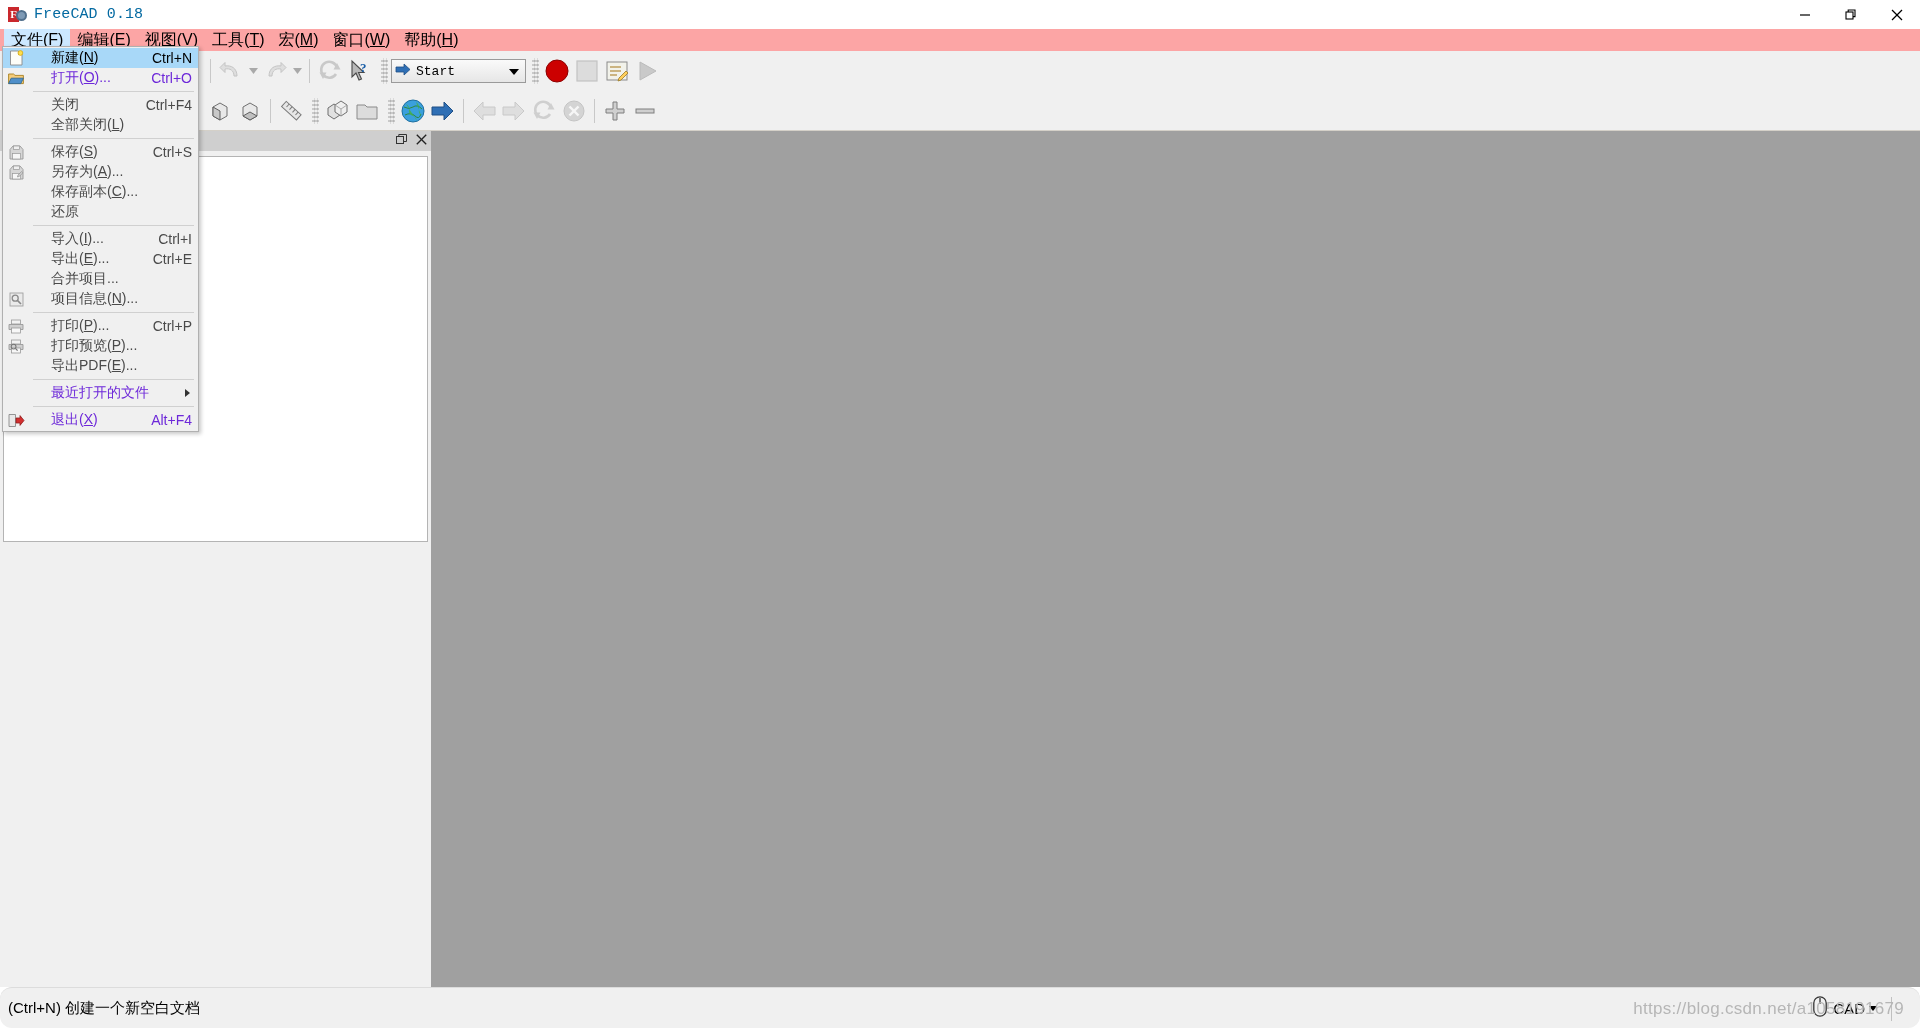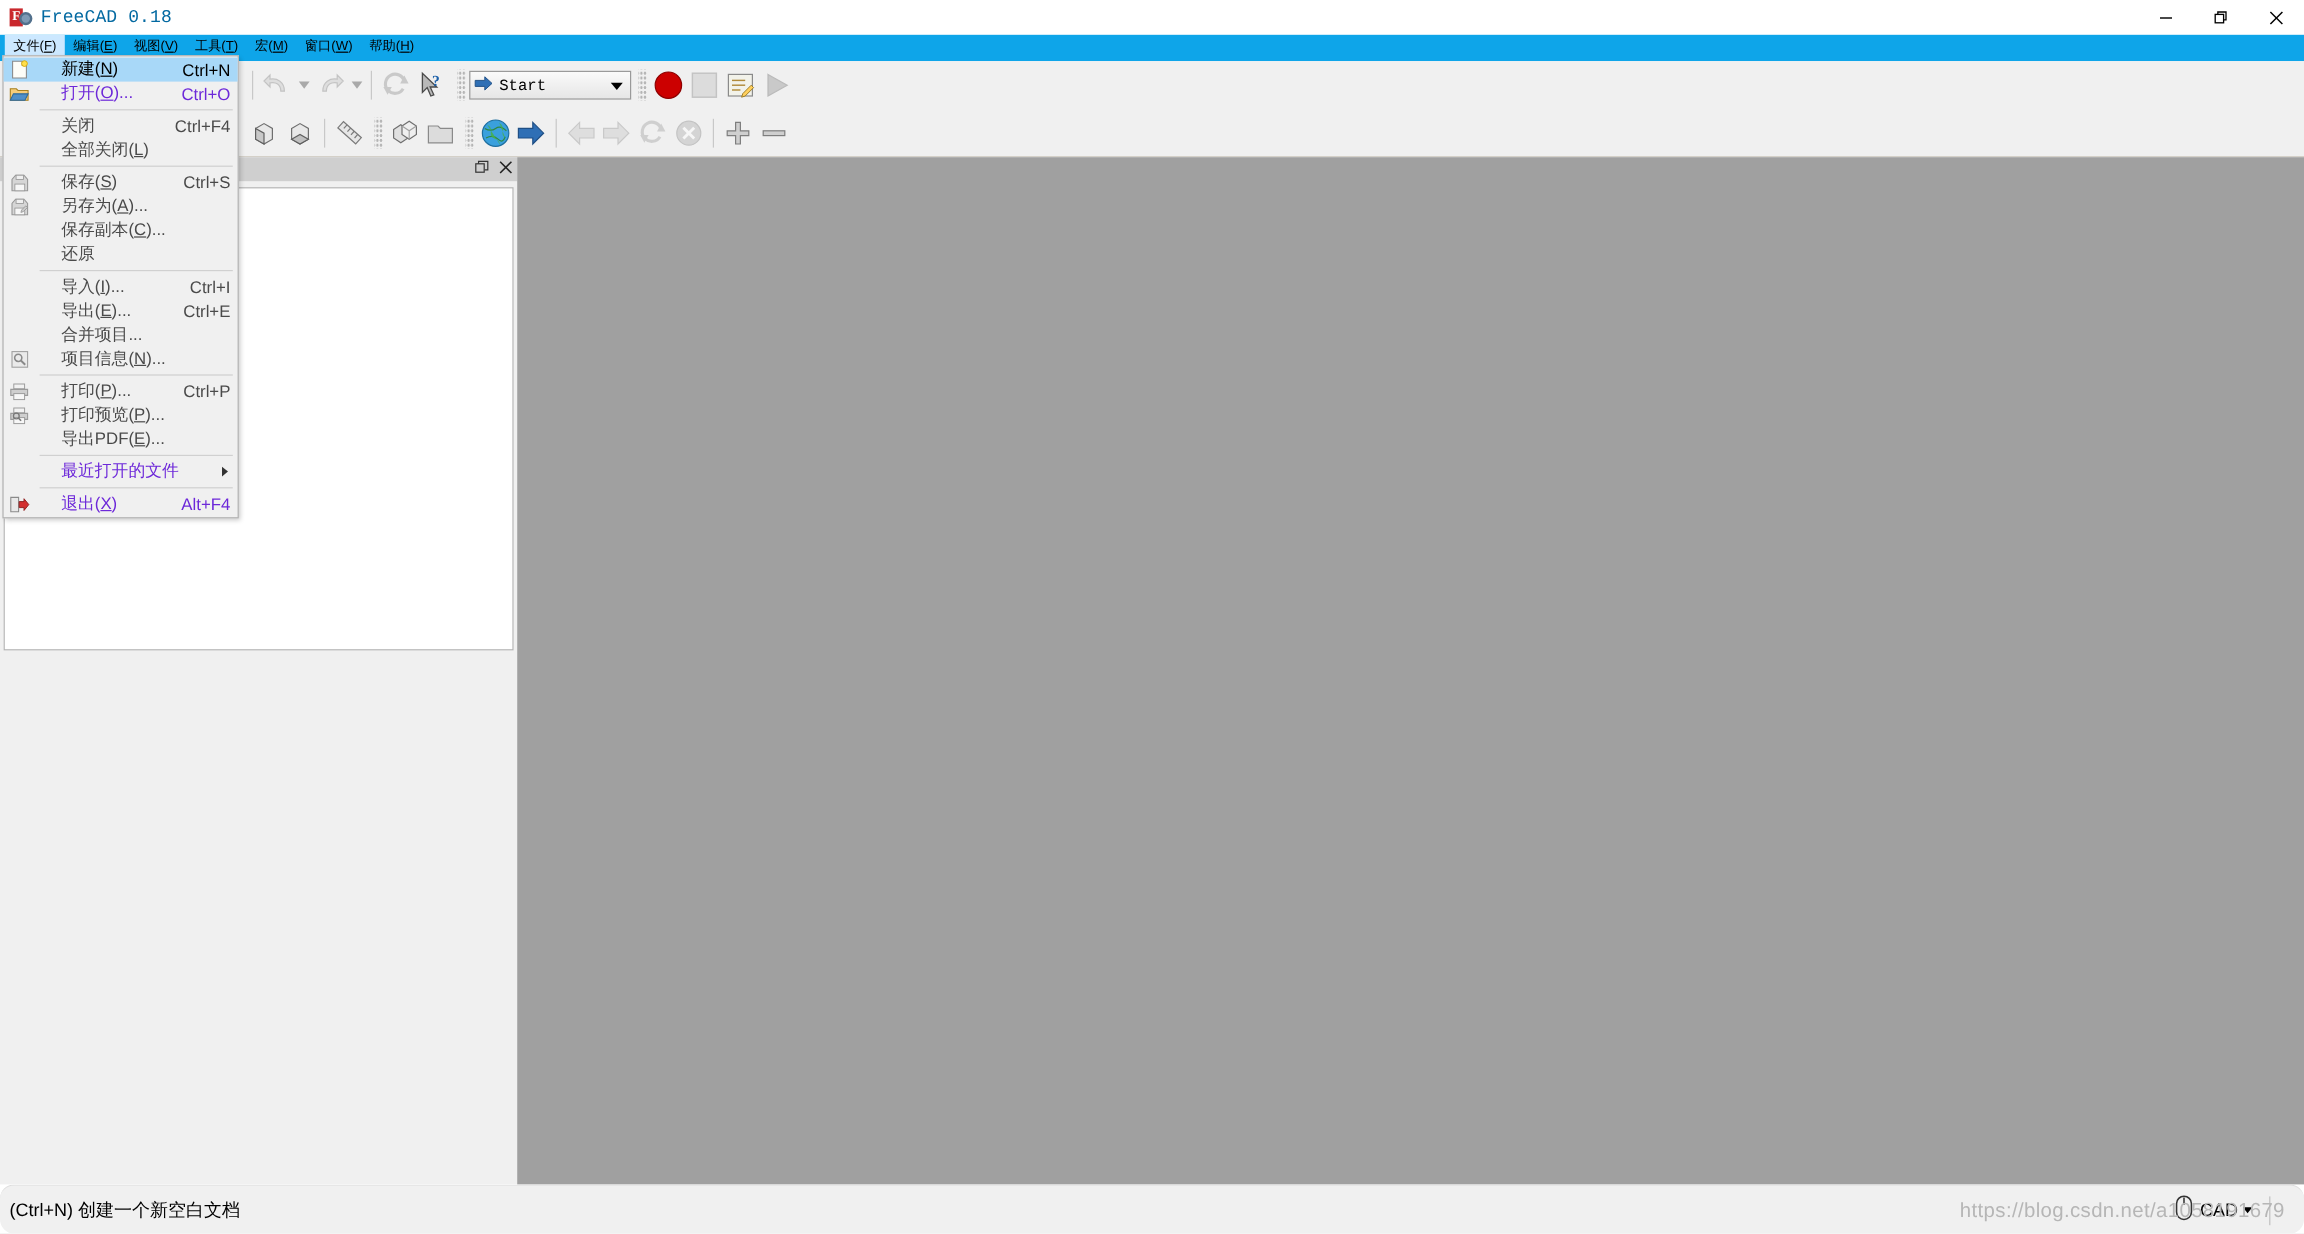--- a/index.html
+++ b/index.html
@@ -58,24 +58,24 @@
     width: 46px; height: 29px;
     display: flex; align-items: center; justify-content: center;
     color: #000;
   }
   .winbtn svg { display: block; }
 
   
   .menubar {
     position: absolute; top: 29px; left: 0;
     width: 1920px; height: 22px;
-    background: #0ea5e9;
+    background: #fca5a5;
     display: flex; align-items: center;
     padding-left: 4px;
-    font-size: 11px;
+    font-size: 16px;
   }
   .menu-item {
     padding: 2px 7px 3px 7px;
     color: #000;
     white-space: nowrap;
     line-height: 17px;
   }
   .menu-item.active {
     background: #cce8ff;
   }

